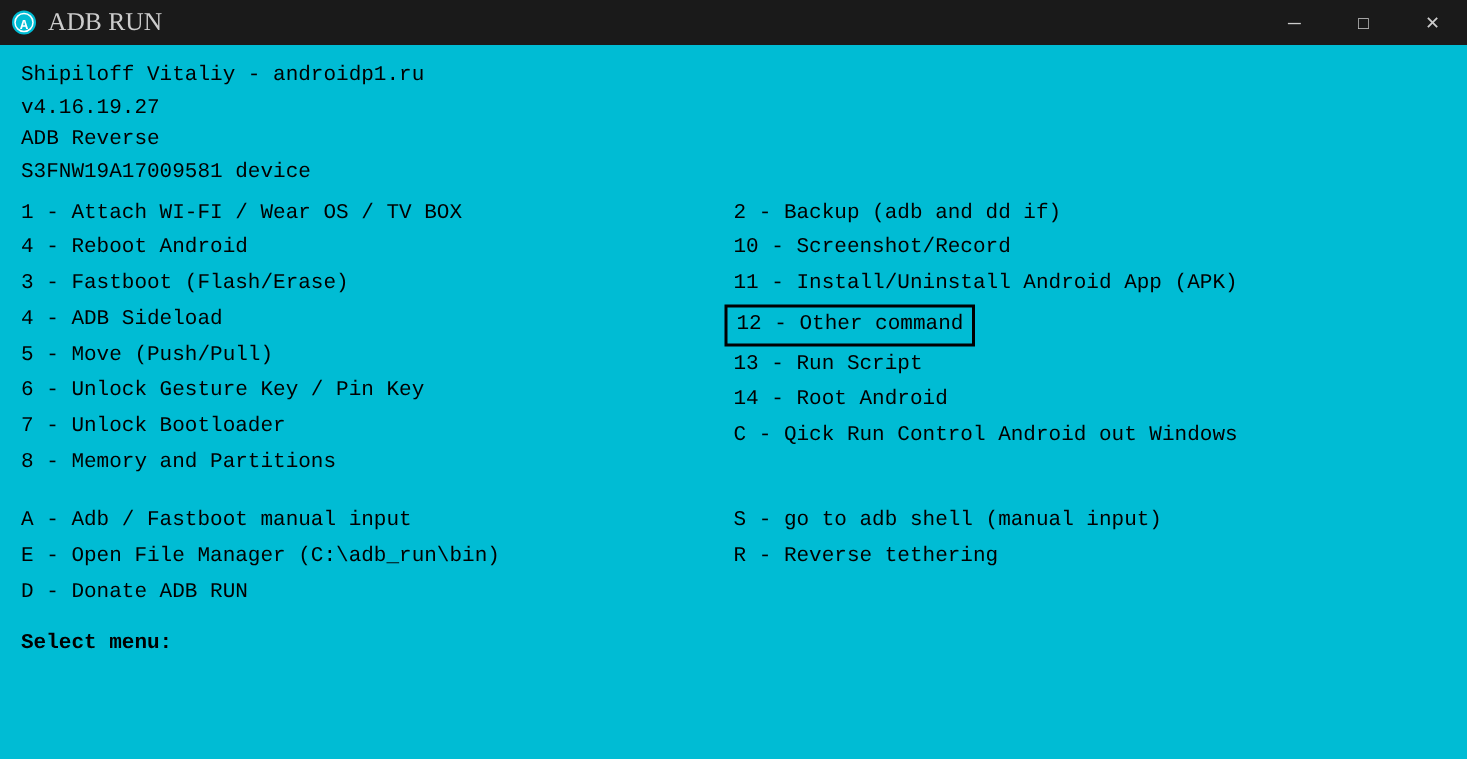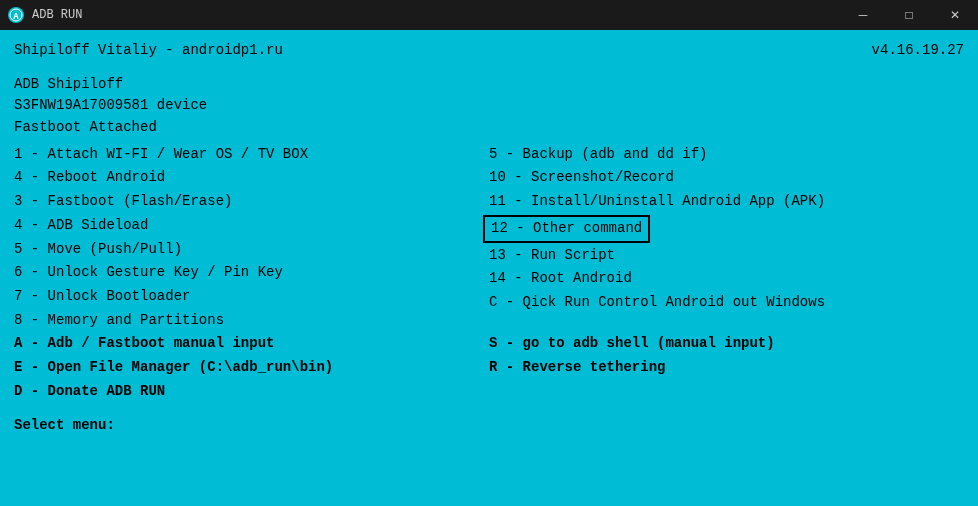--- a/index.html
+++ b/index.html
@@ -26,22 +26,22 @@
       background: #00bcd4;
       display: flex;
       align-items: center;
       justify-content: center;
       font-size: 10px;
       color: #fff;
       font-weight: bold;
     }
     .titlebar-title {
       color: #ccc;
-      font-size: 12px;
-      font-family: Liberation Mono, monospace;
+      font-size: 17px;
+      font-family: Liberation Serif, serif;
     }
     .titlebar-controls {
       position: absolute;
       right: 0;
       top: 0;
       display: flex;
       height: 30px;
     }
     .titlebar-btn {
       width: 46px;
@@ -61,21 +61,22 @@
       height: 476px;
       padding: 10px 14px;
       color: #000;
       font-size: 14px;
       line-height: 1.55;
       position: relative;
     }
     .header-line {
       display: flex;
       justify-content: space-between;
-      margin-bottom: 12px;
+      margin-bottom: 0;
+      flex-direction: column;
     }
     .menu-grid {
       display: grid;
       grid-template-columns: 1fr 1fr;
       margin-top: 4px;
       gap: 0;
     }
     .menu-item {
       padding: 1px 0;
       white-space: nowrap;
@@ -109,52 +110,51 @@
   </div>
 </div>
 
 <div class="terminal">
   <div class="header-line">
     <span>Shipiloff Vitaliy - androidp1.ru</span>
     <span>v4.16.19.27</span>
   </div>
 
   <div>
-    <div>ADB Shipiloff</div>
+    <div>ADB Reverse</div>
     <div>S3FNW19A17009581        device</div>
-    <div>Fastboot Attached</div>
   </div>
 
   <div class="menu-grid">
 
     <div>
       <div class="menu-item">1 - Attach WI-FI / Wear OS  / TV BOX</div>
       <div class="menu-item">4 - Reboot Android</div>
       <div class="menu-item">3 - Fastboot (Flash/Erase)</div>
       <div class="menu-item">4 - ADB Sideload</div>
       <div class="menu-item">5 - Move (Push/Pull)</div>
       <div class="menu-item">6 - Unlock Gesture Key / Pin Key</div>
       <div class="menu-item">7 - Unlock Bootloader</div>
       <div class="menu-item">8 - Memory and Partitions</div>
     </div>
 
     <div>
-      <div class="menu-item">5 - Backup (adb and dd if)</div>
+      <div class="menu-item">2 - Backup (adb and dd if)</div>
       <div class="menu-item">10 - Screenshot/Record</div>
       <div class="menu-item">11 - Install/Uninstall Android App (APK)</div>
       <div class="menu-item">
         <span class="highlight-box">12 - Other command</span>
       </div>
       <div class="menu-item">13 - Run Script</div>
       <div class="menu-item">14 - Root Android</div>
       <div class="menu-item">C - Qick Run Control Android out Windows</div>
     </div>
   </div>
 
-  <div class="menu-grid" style="margin-top:0;font-weight:bold;">
+  <div class="menu-grid" style="margin-top:16px;">
     <div>
       <div class="menu-item">A - Adb / Fastboot manual input</div>
       <div class="menu-item">E - Open File Manager (C:\adb_run\bin)</div>
       <div class="menu-item">D - Donate ADB RUN</div>
     </div>
     <div>
       <div class="menu-item">S - go to adb shell (manual input)</div>
       <div class="menu-item">R - Reverse tethering</div>
       <div class="menu-item"></div>
     </div>

